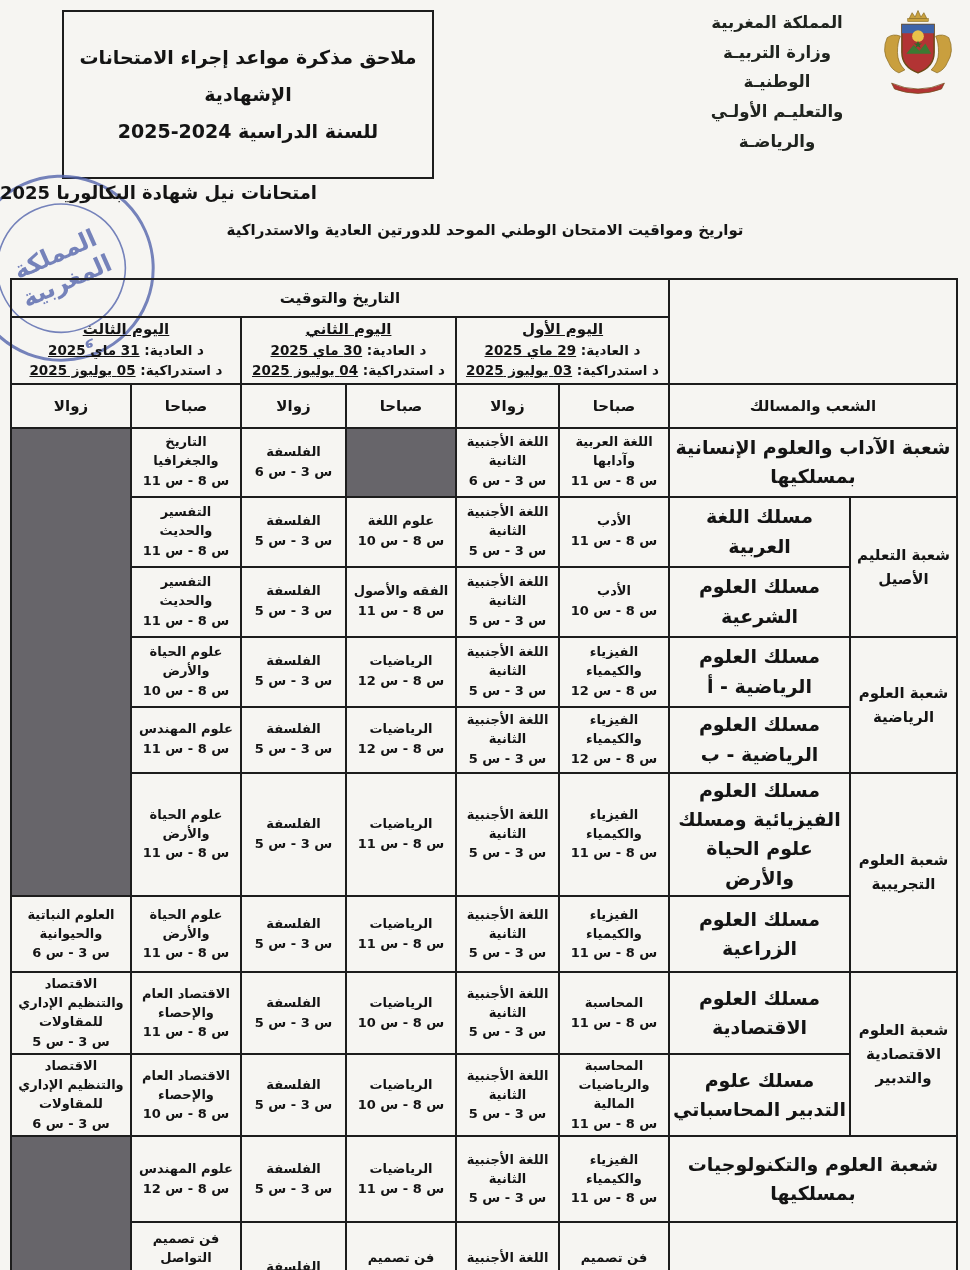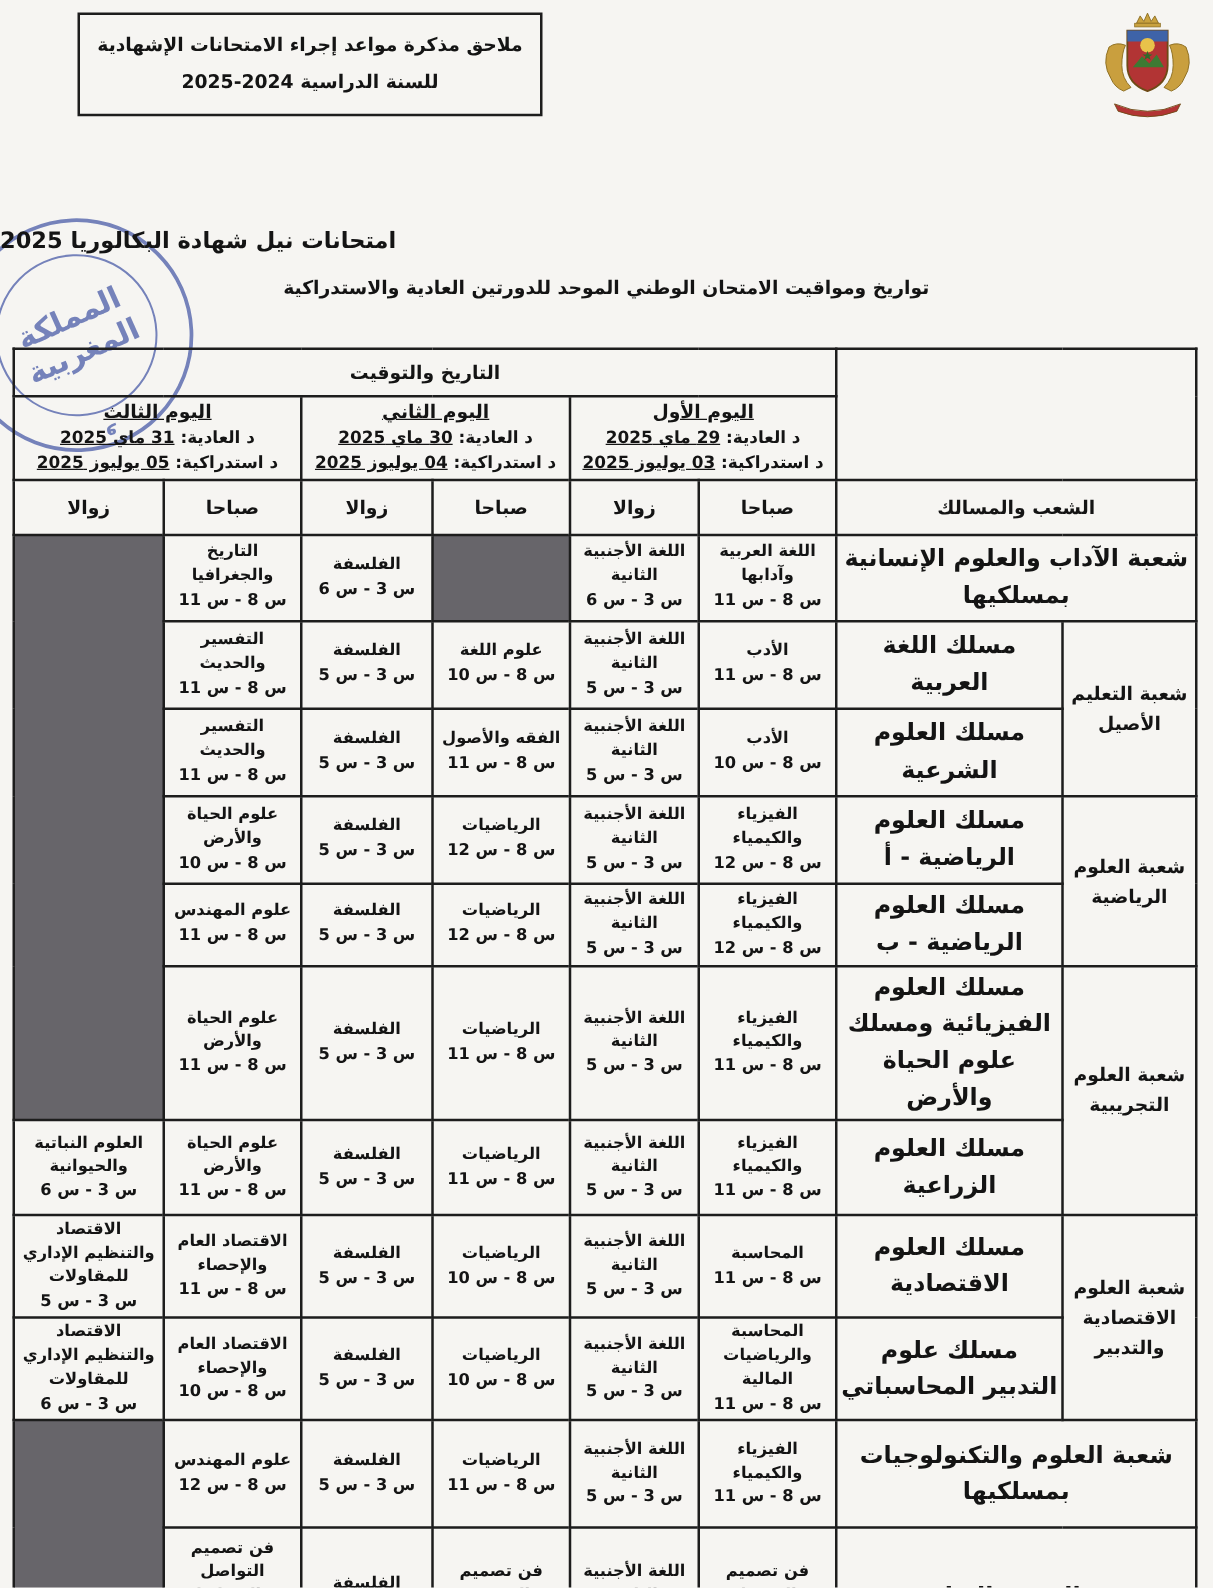--- a/index.html
+++ b/index.html
@@ -11,22 +11,22 @@
     direction:rtl;
     position:relative;
     overflow:hidden;
   }
   .u{text-decoration:underline;}
 
   
   .doc-box{
     position:absolute;left:62px;top:10px;width:352px;
     border:2px solid #1d1d1d;
-    text-align:center;font-weight:bold;font-size:15px;
-    padding:10px 8px;line-height:1.95;background:transparent;
+    text-align:center;font-weight:bold;font-size:19px;
+    padding:27px 8px;line-height:1.95;background:transparent;
   }
 
   
   .letterhead{
     position:absolute;left:520px;right:6px;top:8px;
     display:flex;flex-direction:row;align-items:flex-start;justify-content:flex-start;gap:6px;
   }
   .lh-arabic{width:178px;text-align:center;font-weight:bold;font-size:16.5px;line-height:1.8;color:#20241f;}
   .lh-coa{width:92px;display:flex;justify-content:center;}
   .lh-tifinagh{flex:1;text-align:center;font-size:12.5px;line-height:2.35;color:#3c3f46;direction:ltr;letter-spacing:1.5px;font-weight:bold;}
@@ -87,20 +87,25 @@
 
       <path d="M38 22 h44 v38 q0 20 -22 28 q-22 -8 -22 -28 z" fill="#b23434" stroke="#6e4a16" stroke-width="2"></path>
       <path d="M38 22 h44 v12 h-44 z" fill="#3e63a8"></path>
       <circle cx="60" cy="38" r="8" fill="#e8c24a"></circle>
       <path d="M44 62 l10 -12 8 8 8 -10 8 14 z" fill="#3d7a33"></path>
       <path d="M60 44 l3.5 10 -9 -6 h11 l-9 6 z" fill="#2f6b2a"></path>
 
       <path d="M24 102 q36 16 72 0 l-4 8 q-32 12 -64 0 z" fill="#b23434" stroke="#6e4a16" stroke-width="1"></path>
     </svg>
   </div>
+  <div class="lh-arabic">
+    <div>المملكة المغربية</div>
+    <div>وزارة التربيـة الوطنيـة</div>
+    <div>والتعليـم الأولـي والرياضـة</div>
+  </div>
 </div>
 
 <div class="stamp">
   <svg width="300" height="300" viewBox="0 0 300 300">
     <circle class="ring" cx="150" cy="150" r="92" fill="none" stroke-width="3"></circle>
     <circle class="ring" cx="150" cy="150" r="64" fill="none" stroke-width="1.6"></circle>
     <defs>
       <path id="stampArc" d="M 150,230 a80,80 0 1,1 0.1,0" fill="none"></path>
     </defs>
     <text font-size="14.5" font-weight="bold">

